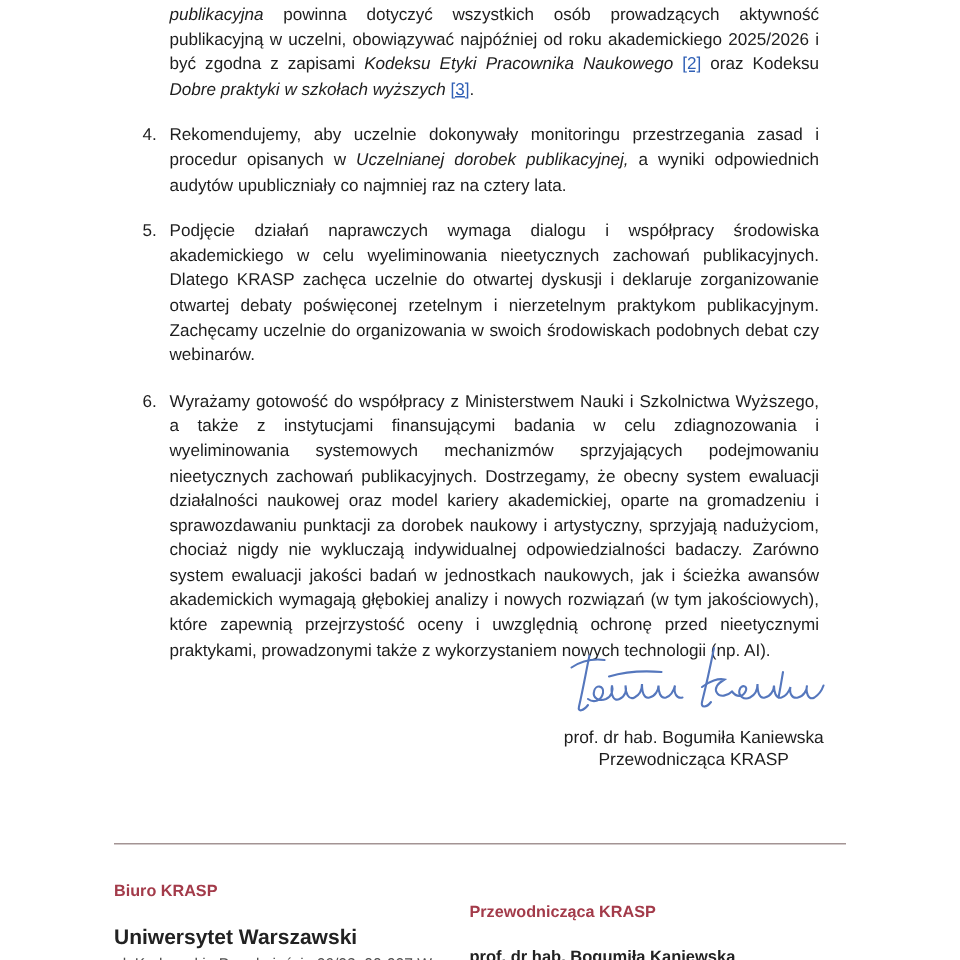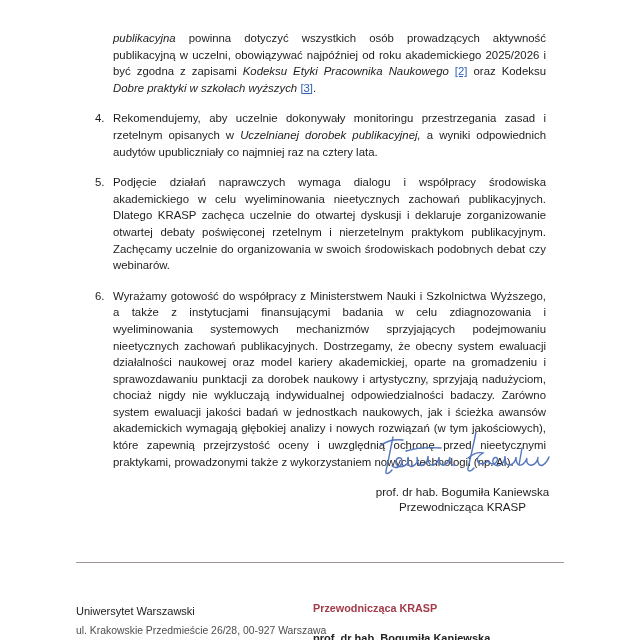--- a/index.html
+++ b/index.html
@@ -11,21 +11,21 @@
     overflow:hidden;
     color:#1c1c1c;
   }
   .page { position:absolute; inset:0; background:#ffffff; }
 
   
   .body-text {
     position:absolute; left:95px; top:2px; width:451px;
     font-size:11.4px; line-height:16.6px; color:#1d1d1d;
   }
-  .para { text-align:justify;margin-top:28px; }
+  .para { text-align:justify; }
   .para.hang { margin-left:18px; }
   .it { font-style:italic; }
   .lnk { color:var(--link-blue,#2f5fb5); text-decoration:underline; cursor:pointer; }
 
   .li-row { display:flex; margin-top:14px; }
   .li-num { width:18px; flex:none; }
   .li-text { flex:1; text-align:justify; }
   .li-text.justify-last { text-align-last:justify; }
 
   
@@ -43,35 +43,35 @@
     background:var(--divider,#a39494);
   }
 
   
   .footer-left { position:absolute; left:76px; top:588px; width:300px; }
   .footer-right { position:absolute; left:313px; top:602px; width:280px; }
   .f-head {
     color:var(--footer-red,#a33b4a); font-size:10.8px; font-weight:bold;
     line-height:13px;
   }
-  .f-org { margin-top:17px; font-size:11px; font-weight:normal; color:#222; line-height:13px; }
+  .f-org { margin-top:17px; font-size:14px; font-weight:bold; color:#222; line-height:13px; }
   .f-addr { margin-top:6px; font-size:10.4px; color:#4e4e4e; line-height:13px; }
   .f-name { margin-top:17px; font-size:11px; font-weight:bold; color:#222; line-height:13px; }
 </style>
 </head>
 <body>
 
 <div class="page">
 
   <div class="body-text">
     <p class="para hang"><span class="it">publikacyjna</span><span> powinna dotyczyć wszystkich osób prowadzących aktywność publikacyjną w uczelni, obowiązywać najpóźniej od roku akademickiego 2025/2026  i być zgodna z zapisami </span><span class="it">Kodeksu Etyki Pracownika Naukowego</span><span> </span><span class="lnk">[2]</span><span> oraz Kodeksu </span><span class="it">Dobre praktyki w szkołach wyższych</span><span> </span><span class="lnk">[3]</span><span>.</span></p>
     <div>
         <div class="li-row">
           <div class="li-num">4.</div>
-          <div class="li-text"><span>Rekomendujemy, aby uczelnie dokonywały monitoringu przestrzegania zasad i rzetelnym opisanych w </span><span class="it">Uczelnianej dorobek publikacyjnej,</span><span> a wyniki odpowiednich audytów upubliczniały co najmniej raz na cztery lata.</span></div>
+          <div class="li-text"><span>Rekomendujemy, aby uczelnie dokonywały monitoringu przestrzegania zasad i procedur opisanych w </span><span class="it">Uczelnianej dorobek publikacyjnej,</span><span> a wyniki odpowiednich audytów upubliczniały co najmniej raz na cztery lata.</span></div>
         </div>
         <div class="li-row">
           <div class="li-num">5.</div>
           <div class="li-text justify-last"><span>Podjęcie działań naprawczych wymaga dialogu i współpracy środowiska akademickiego w celu wyeliminowania nieetycznych zachowań publikacyjnych. Dlatego KRASP zachęca uczelnie do otwartej dyskusji i deklaruje zorganizowanie otwartej debaty poświęconej rzetelnym i nierzetelnym praktykom publikacyjnym. Zachęcamy uczelnie do organizowania w swoich środowiskach podobnych debat czy webinarów.</span></div>
         </div>
         <div class="li-row">
           <div class="li-num">6.</div>
           <div class="li-text"><span>Wyrażamy gotowość do współpracy z Ministerstwem Nauki i Szkolnictwa Wyższego, a także z instytucjami finansującymi badania w celu zdiagnozowania i wyeliminowania systemowych mechanizmów sprzyjających podejmowaniu nieetycznych zachowań publikacyjnych. Dostrzegamy, że obecny system ewaluacji działalności naukowej oraz model kariery akademickiej, oparte na gromadzeniu i sprawozdawaniu punktacji za dorobek naukowy i artystyczny, sprzyjają nadużyciom, chociaż nigdy nie wykluczają indywidualnej odpowiedzialności badaczy. Zarówno system ewaluacji jakości badań w jednostkach naukowych, jak i ścieżka awansów akademickich wymagają głębokiej analizy i nowych rozwiązań (w tym jakościowych), które zapewnią przejrzystość oceny i uwzględnią ochronę przed nieetycznymi praktykami, prowadzonymi także z wykorzystaniem nowych technologii (np. AI).</span></div>
         </div>
       </div>
@@ -96,20 +96,21 @@
         <path d="M149 18 C148 24, 147 30, 146 35"></path>
       </g>
     </svg>
     <div class="sig-name">prof. dr hab. Bogumiła Kaniewska</div>
     <div class="sig-title">Przewodnicząca KRASP</div>
   </div>
 
   <div class="divider"></div>
 
   <div class="footer-left">
+    <div class="f-head">Biuro KRASP</div>
     <div class="f-org">Uniwersytet Warszawski</div>
     <div class="f-addr">ul. Krakowskie Przedmieście 26/28, 00-927 Warszawa</div>
   </div>
 
   <div class="footer-right">
     <div class="f-head">Przewodnicząca KRASP</div>
     <div class="f-name">prof. dr hab. Bogumiła Kaniewska</div>
   </div>
 
 </div>

